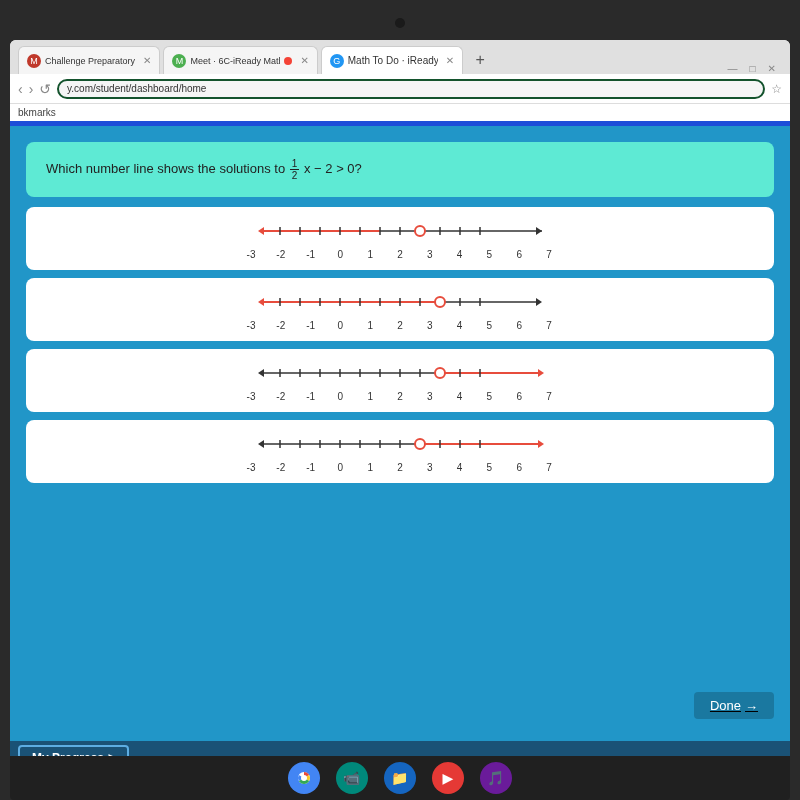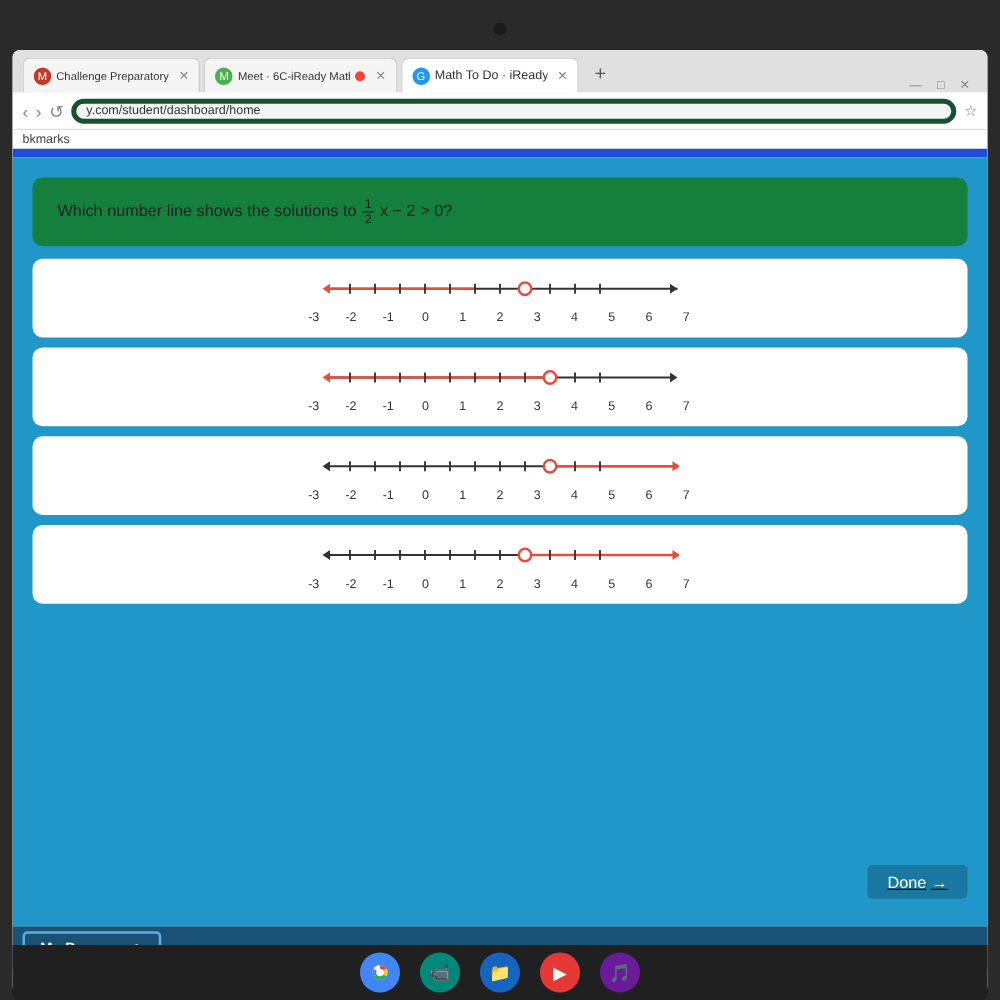--- a/index.html
+++ b/index.html
@@ -116,54 +116,54 @@
       padding: 0 8px;
       gap: 6px;
       border-bottom: 1px solid #ddd;
       flex-shrink: 0;
     }
 
     .address-input {
       flex: 1;
       height: 20px;
       background: #f5f5f5;
-      border: 4px solid #14532d;
+      border: 2px solid #14532d;
       border-radius: 10px;
       font-size: 10px;
       padding: 0 8px;
       color: #333;
     }
 
     
     .bookmarks-bar {
       background: #fff;
       height: 22px;
       display: flex;
       align-items: center;
       padding: 0 8px;
-      border-bottom: 7px solid #1d4ed8;
+      border-bottom: 5px solid #1d4ed8;
       font-size: 10px;
       color: #444;
       flex-shrink: 0;
     }
 
     
     .page-content {
       flex: 1;
       background: #2196c8;
       display: flex;
       flex-direction: column;
       padding: 16px;
       overflow: hidden;
       position: relative;
     }
 
     
     .question-card {
-      background: #15803d;
+      background: #5eead4;
       border-radius: 8px;
       padding: 16px 20px;
       margin-bottom: 10px;
       font-size: 14px;
       color: #222;
       line-height: 1.4;
     }
 
     .question-text {
       font-size: 13px;

